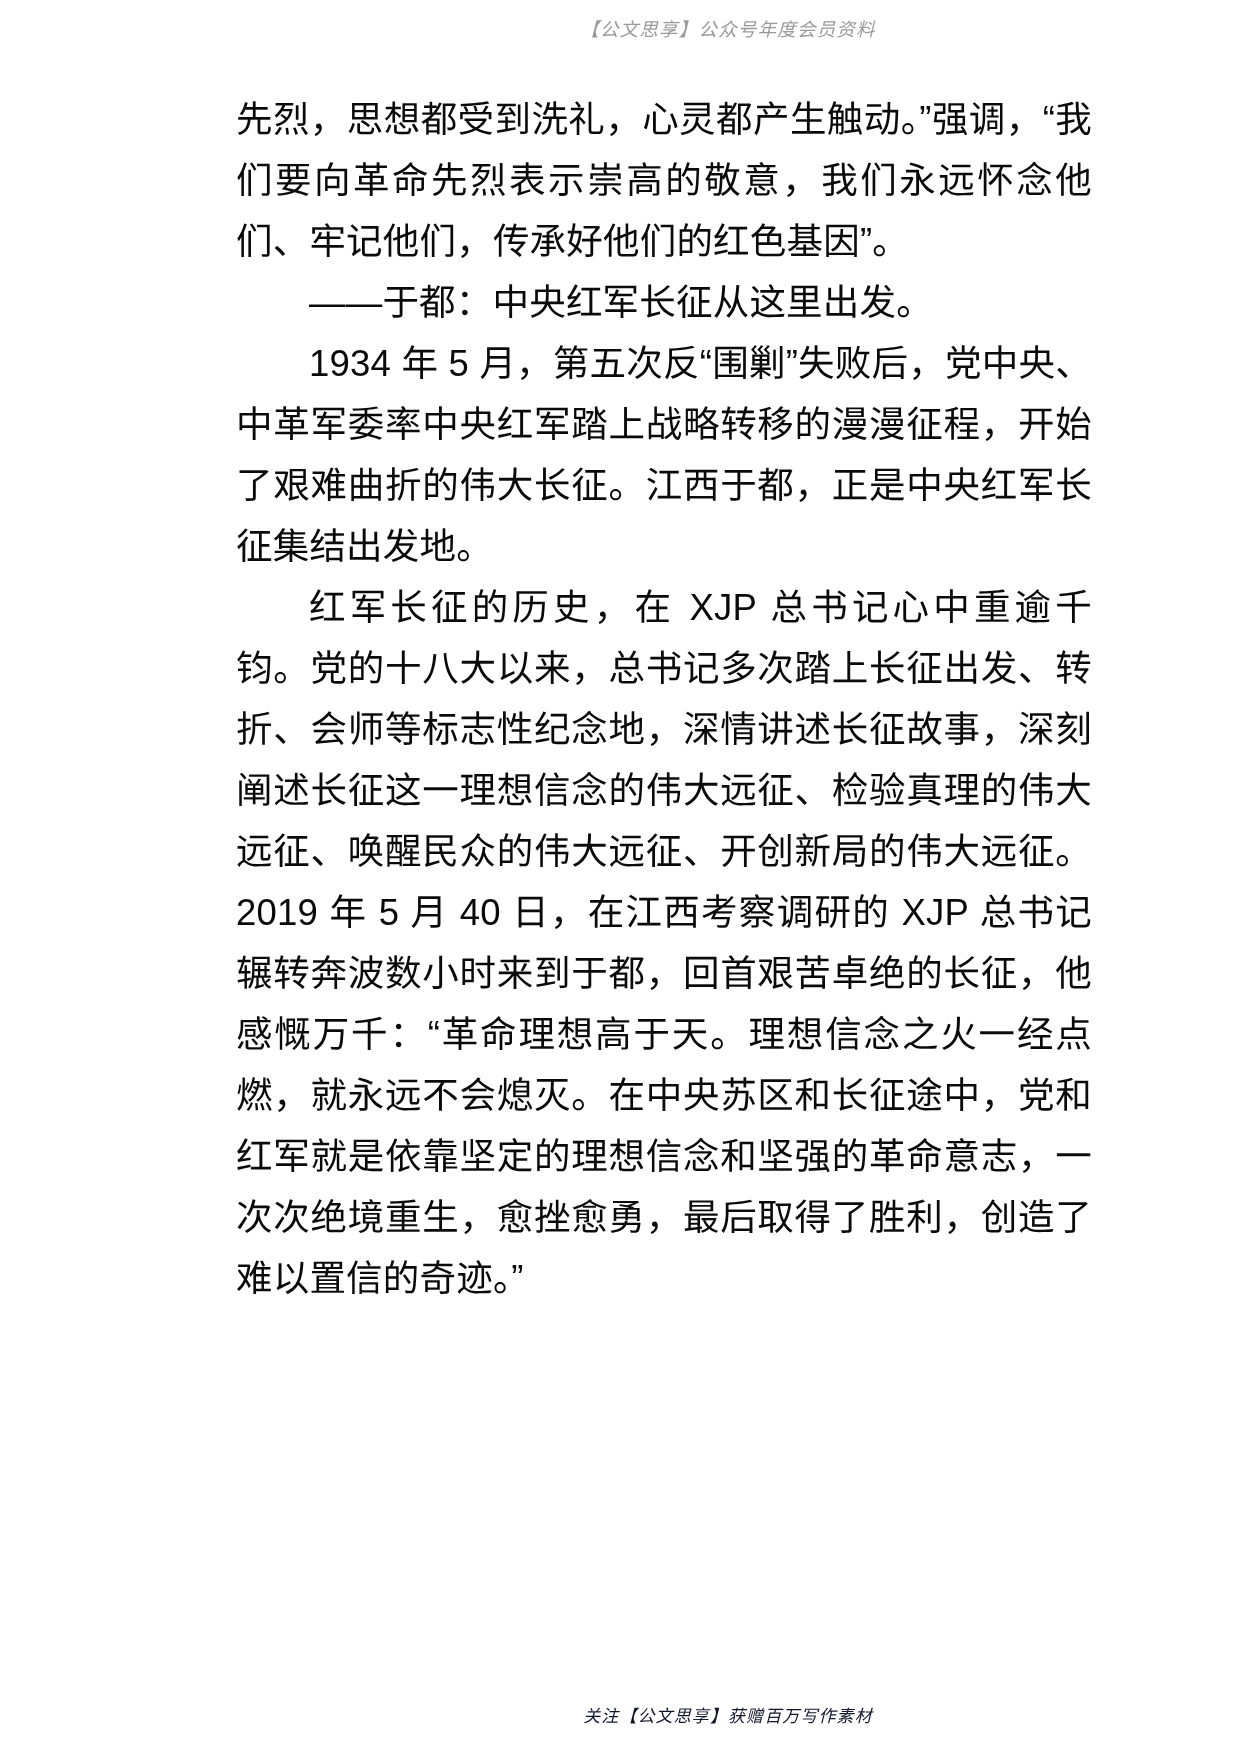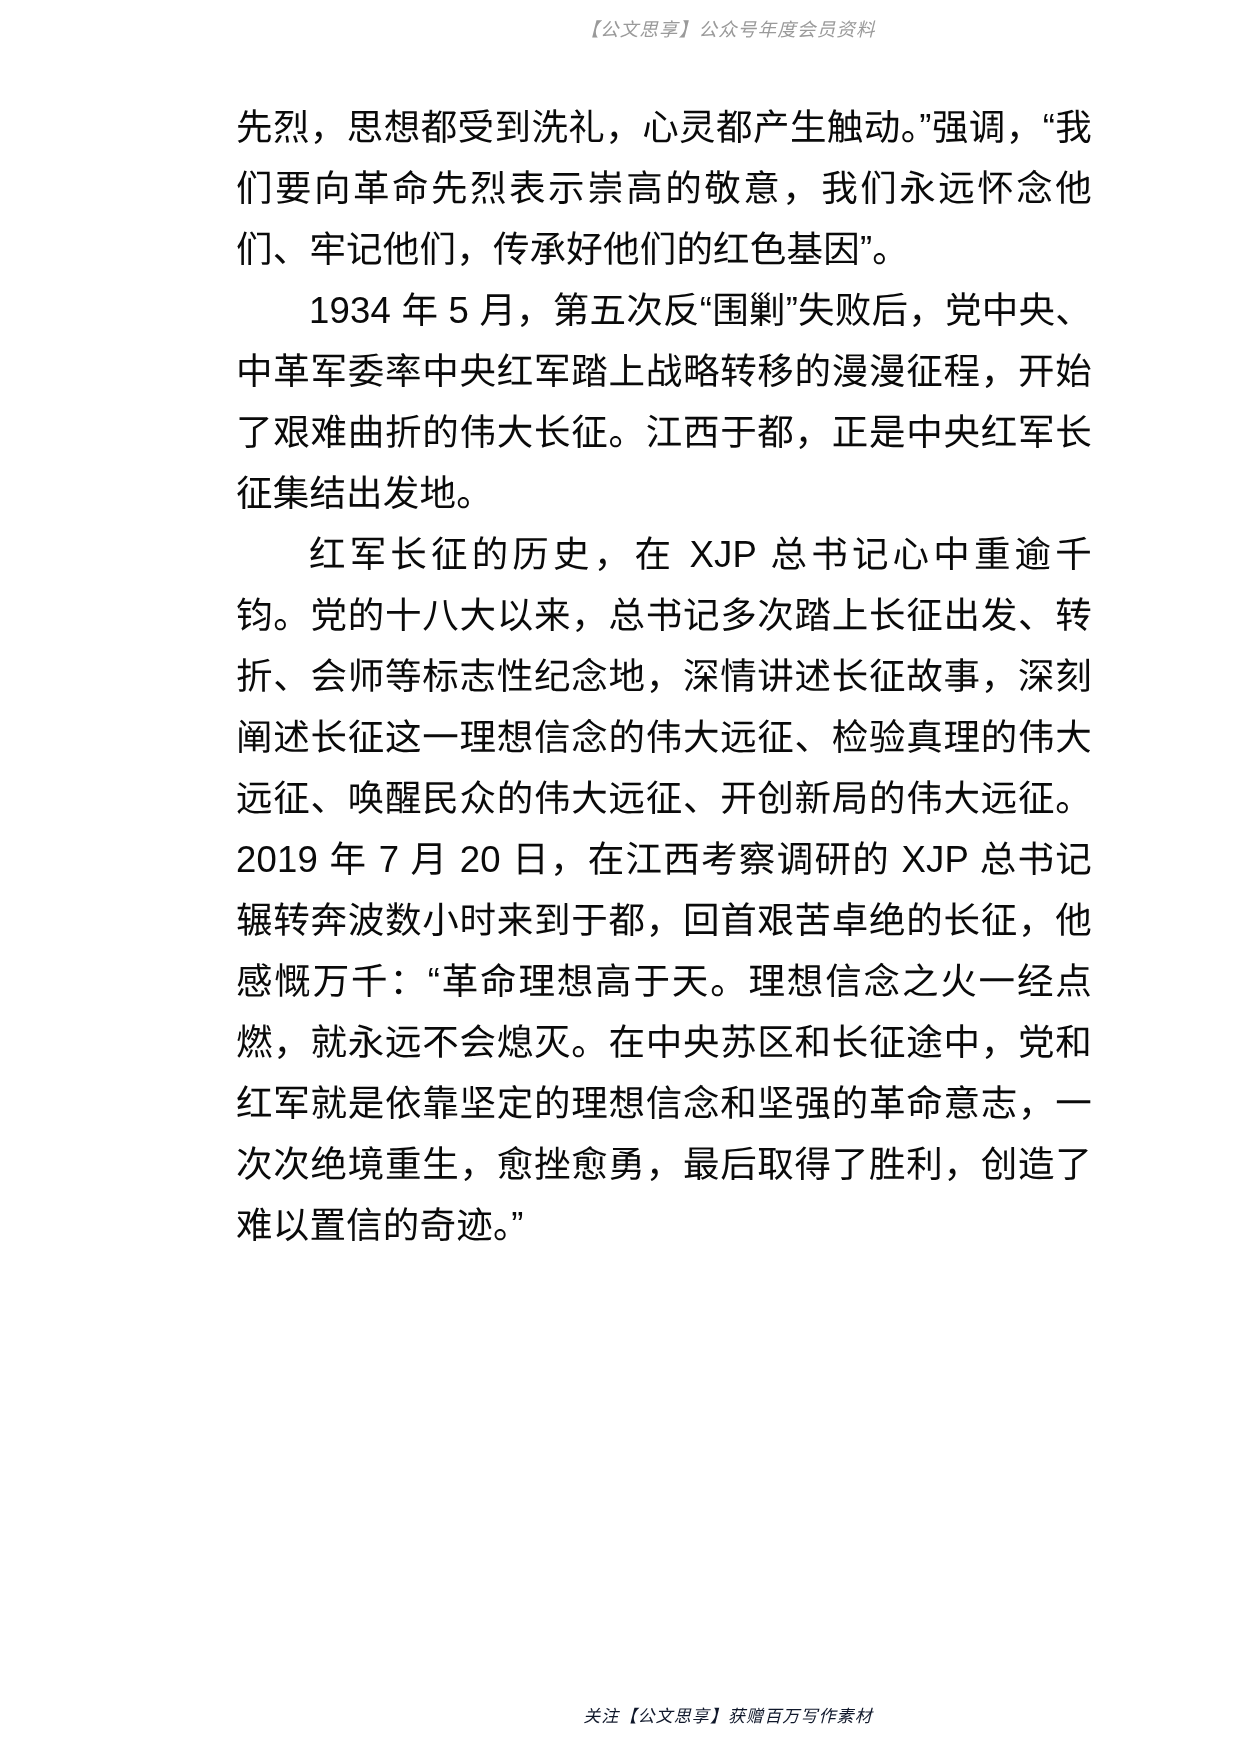--- a/index.html
+++ b/index.html
@@ -50,21 +50,21 @@
     font-weight: 400;
     letter-spacing: 1.1px;
     color: #0f172a;
     white-space: nowrap;
     user-select: none;
   }
 
   
   .content {
     position: absolute;
-    top: 96px;
+    top: 88px;
     left: 128px;
     width: 856px;
   }
 
   .para {
     margin: 0;
     font-size: 36.5px;
     line-height: 61px;
     color: #0a0a0a;
     text-align: justify;
@@ -84,24 +84,25 @@
 <body>
 
 <div class="page">
 
   <div class="running-header">【公文思享】公众号年度会员资料</div>
 
   <div class="content">
 
     <p class="para cont">先烈，思想都受到洗礼，心灵都产生触动。”强调，“我们要向革命先烈表示崇高的敬意，我们永远怀念他们、牢记他们，传承好他们的红色基因”。</p>
 
+    <p class="para indent">——于都：中央红军长征从这里出发。</p>
 
     <p class="para indent">1934 年 5 月，第五次反“围剿”失败后，党中央、中革军委率中央红军踏上战略转移的漫漫征程，开始了艰难曲折的伟大长征。江西于都，正是中央红军长征集结出发地。</p>
 
-    <p class="para indent">红军长征的历史，在 XJP 总书记心中重逾千钧。党的十八大以来，总书记多次踏上长征出发、转折、会师等标志性纪念地，深情讲述长征故事，深刻阐述长征这一理想信念的伟大远征、检验真理的伟大远征、唤醒民众的伟大远征、开创新局的伟大远征。2019 年 7 月 20 日，在江西考察调研的 XJP 总书记辗转奔波数小时来到于都，回首艰苦卓绝的长征，他感慨万千：“革命理想高于天。理想信念之火一经点燃，就永远不会熄灭。在中央苏区和长征途中，党和红军就是依靠坚定的理想信念和坚强的革命意志，一次次绝境重生，愈挫愈勇，最后取得了胜利，创造了难以置信的奇迹。”</p>
+    <p class="para indent">红军长征的历史，在 XJP 总书记心中重逾千钧。党的十八大以来，总书记多次踏上长征出发、转折、会师等标志性纪念地，深情讲述长征故事，深刻阐述长征这一理想信念的伟大远征、检验真理的伟大远征、唤醒民众的伟大远征、开创新局的伟大远征。2019 年 5 月 40 日，在江西考察调研的 XJP 总书记辗转奔波数小时来到于都，回首艰苦卓绝的长征，他感慨万千：“革命理想高于天。理想信念之火一经点燃，就永远不会熄灭。在中央苏区和长征途中，党和红军就是依靠坚定的理想信念和坚强的革命意志，一次次绝境重生，愈挫愈勇，最后取得了胜利，创造了难以置信的奇迹。”</p>
 
 
 
 
   </div>
 
   <div class="running-footer">关注【公文思享】获赠百万写作素材</div>
 
 </div>
 

